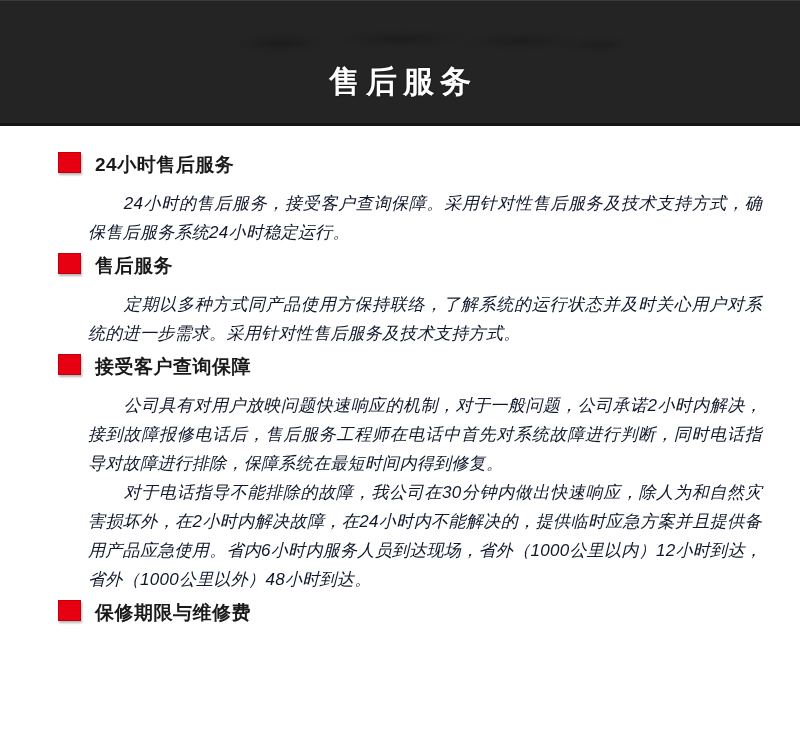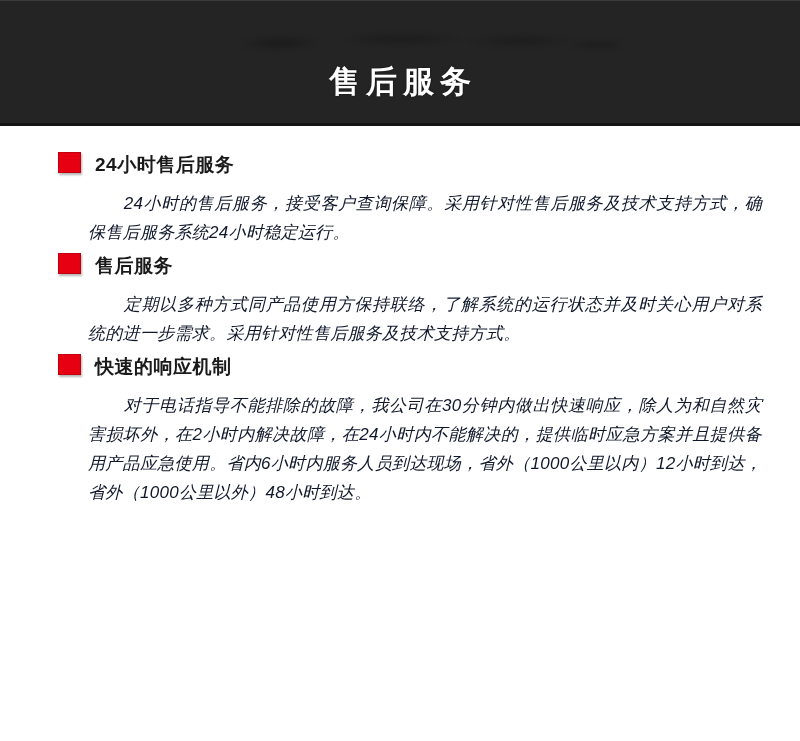--- a/index.html
+++ b/index.html
@@ -107,23 +107,28 @@
       <span class="section-title">售后服务</span>
     </div>
     <div class="section-body">
       <p>定期以多种方式同产品使用方保持联络，了解系统的运行状态并及时关心用户对系统的进一步需求。采用针对性售后服务及技术支持方式。</p>
     </div>
   </div>
 
   <div class="section">
     <div class="section-head">
       <span class="bullet"></span>
-      <span class="section-title">快速的响应机制</span>
+      <span class="section-title">接受客户查询保障</span>
     </div>
     <div class="section-body">
+      <p>公司具有对用户放映问题快速响应的机制，对于一般问题，公司承诺2小时内解决，接到故障报修电话后，售后服务工程师在电话中首先对系统故障进行判断，同时电话指导对故障进行排除，保障系统在最短时间内得到修复。</p>
       <p>对于电话指导不能排除的故障，我公司在30分钟内做出快速响应，除人为和自然灾害损坏外，在2小时内解决故障，在24小时内不能解决的，提供临时应急方案并且提供备用产品应急使用。省内6小时内服务人员到达现场，省外（1000公里以内）12小时到达，省外（1000公里以外）48小时到达。</p>
     </div>
   </div>
 
   <div class="section">
+    <div class="section-head">
+      <span class="bullet"></span>
+      <span class="section-title">保修期限与维修费</span>
+    </div>
   </div>
 
 </div>
 
 </body></html>

